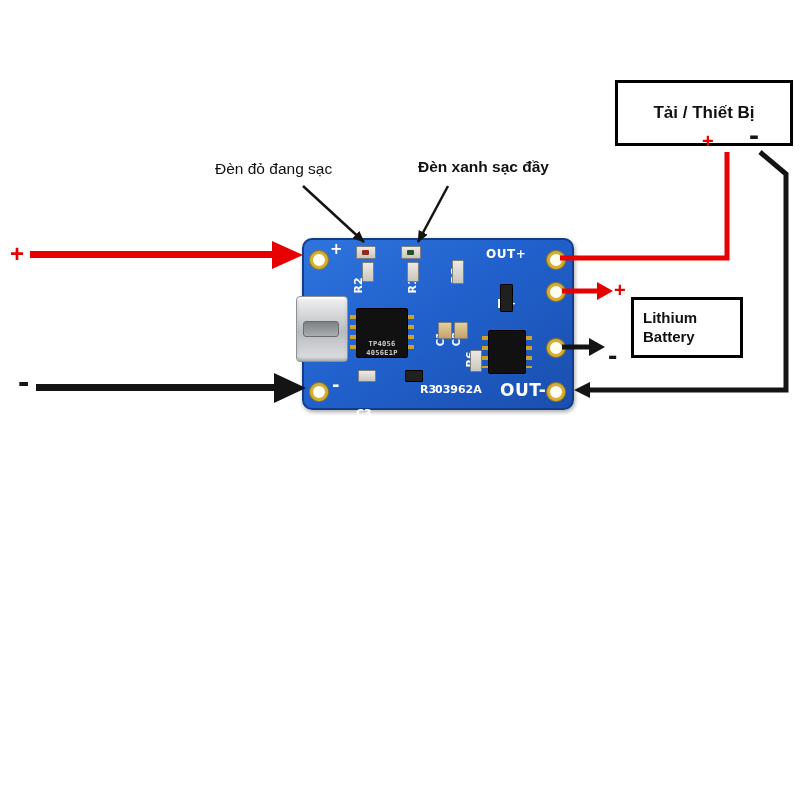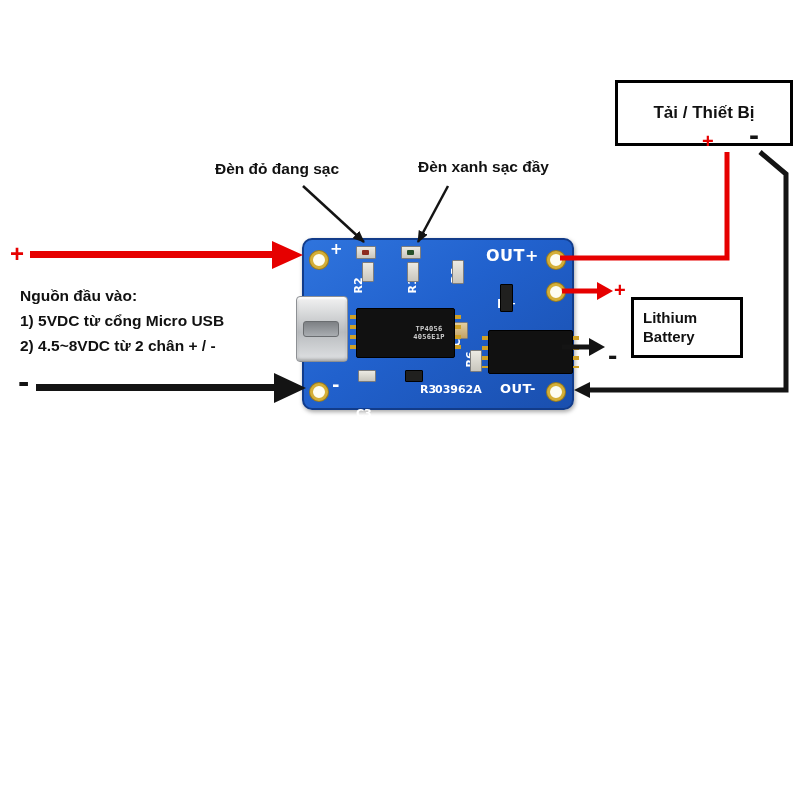--- a/index.html
+++ b/index.html
@@ -11,39 +11,39 @@
                align-items:center;justify-content:center;font-weight:bold;}
   #load-box{left:615px;top:80px;width:172px;height:60px;font-size:17px;}
   #battery-box{left:631px;top:297px;width:97px;height:55px;font-size:15px;
                flex-direction:column;align-items:flex-start;justify-content:center;
                padding-left:9px;line-height:1.25;text-align:right;}
   
   .sign{position:absolute;font-weight:bold;line-height:1;}
   .red{color:#e60000;}
   .blk{color:#141414;}
   
-  #led-red-label{left:215px;top:160px;font-size:15.5px;font-weight:bold;}
+  #led-red-label{left:215px;top:160px;font-size:15.5px;font-weight:normal;}
   #led-green-label{left:418px;top:158px;font-size:15.5px;font-weight:bold;}
   #notes{left:20px;top:284px;width:300px;font-size:15.5px;font-weight:bold;line-height:1.6;}
   
   #pcb{position:absolute;left:302px;top:238px;width:268px;height:168px;border-radius:10px;
        background:linear-gradient(145deg,#2f74dd 0%,#2161cd 45%,#1a4fae 100%);
        border:2px solid #123c8a;box-shadow:1px 2px 4px rgba(0,0,0,.35);}
   .pad{position:absolute;width:12px;height:12px;border-radius:50%;background:#fdfdf2;
        border:3px solid #d4af37;box-shadow:0 0 0 1px #9a7b1c;}
   .sk{position:absolute;color:#fff;font-weight:bold;font-size:11px;
       font-family:"DejaVu Sans",sans-serif;line-height:1;white-space:nowrap;}
   .rot{transform:rotate(-90deg);transform-origin:center;}
   .cmp{position:absolute;background:linear-gradient(#eceae3,#c9c6bd);border:1px solid #7d7d7d;
        border-radius:1px;}
   .cmp-dark{position:absolute;background:#20201f;border:1px solid #000;border-radius:1px;}
   .led-dot{position:absolute;left:5px;top:2.5px;width:7px;height:5px;background:#8c2b20;border-radius:1px;}
   .led-dot.green{background:#27502a;}
   .chip{position:absolute;background:#111;border-radius:2px;border:1px solid #000;
-        display:flex;flex-direction:column;align-items:center;justify-content:center;padding-left:47px;}
+        display:flex;flex-direction:column;align-items:center;justify-content:flex-end;}
   .chip-text{color:#cfcfcf;font-size:7px;font-weight:bold;font-family:"DejaVu Sans Mono",monospace;
              line-height:1.2;letter-spacing:.3px;}
   .pins{position:absolute;width:6px;background:repeating-linear-gradient(180deg,#cfa127 0 4px,rgba(0,0,0,0) 4px 10px);}
   #usb{position:absolute;left:-8px;top:56px;width:50px;height:64px;border-radius:4px;
        background:linear-gradient(180deg,#f2f2f2,#b9bcbf 55%,#dfe1e3);border:1px solid #8d9094;
        box-shadow:inset 0 2px 2px rgba(255,255,255,.8), inset 0 -2px 3px rgba(0,0,0,.25);}
   #usb .slot{position:absolute;left:6px;top:24px;width:34px;height:14px;border-radius:3px;
        background:linear-gradient(#7d8084,#a9adb1);border:1px solid #6a6d70;}
   svg{position:absolute;left:0;top:0;pointer-events:none;}
 </style>
@@ -55,49 +55,44 @@
   <div id="led-red-label" class="abs">Đèn đỏ đang sạc</div>
   <div id="led-green-label" class="abs">Đèn xanh sạc đầy</div>
 
   <div id="load-box" class="outline-box">
     <span>Tải / Thiết Bị</span>
   </div>
   <span class="sign red" style="left:702px;top:131px;font-size:20px;">+</span>
   <span class="sign blk" style="left:749px;top:120px;font-size:30px;">-</span>
 
   <span class="sign red" style="left:10px;top:242px;font-size:24px;">+</span>
-  <div id="notes" class="abs">
-    <div>Nguồn đầu vào:</div>
-    <div>1) 5VDC từ cổng Micro USB</div>
-    <div>2) 4.5~8VDC từ 2 chân + / -</div>
-  </div>
   <span class="sign blk" style="left:18px;top:364px;font-size:34px;">-</span>
 
   <div id="battery-box" class="outline-box">
     <span>Lithium</span>
     <span>Battery</span>
   </div>
   <span class="sign red" style="left:614px;top:280px;font-size:20px;">+</span>
   <span class="sign blk" style="left:608px;top:342px;font-size:28px;">-</span>
 
   <div id="pcb">
 
     <div class="pad" style="left:6px;top:11px;"></div>
     <div class="pad" style="left:6px;top:143px;"></div>
     <div class="pad" style="left:243px;top:11px;"></div>
     <div class="pad" style="left:243px;top:43px;"></div>
     <div class="pad" style="left:243px;top:99px;"></div>
     <div class="pad" style="left:243px;top:143px;"></div>
 
     <span class="sk" style="left:26px;top:2px;font-size:15px;">+</span>
     <span class="sk" style="left:28px;top:136px;font-size:18px;">-</span>
-    <span class="sk" style="left:182px;top:8px;font-size:16px;letter-spacing:.5px;">OUT+</span>
+    <span class="sk" style="left:182px;top:8px;font-size:12px;letter-spacing:.5px;">OUT+</span>
     <span class="sk" style="left:193px;top:58px;font-size:12px;">B+</span>
     <span class="sk" style="left:193px;top:100px;font-size:12px;">B-</span>
-    <span class="sk" style="left:196px;top:142px;font-size:13px;letter-spacing:.5px;">OUT-</span>
+    <span class="sk" style="left:196px;top:142px;font-size:17px;letter-spacing:.5px;">OUT-</span>
     <span class="sk rot" style="left:46px;top:40px;">R2</span>
     <span class="sk rot" style="left:100px;top:40px;">R1</span>
     <span class="sk rot" style="left:143px;top:30px;">R5</span>
     <span class="sk rot" style="left:158px;top:114px;">R6</span>
     <span class="sk rot" style="left:130px;top:94px;font-size:10px;">C1</span>
     <span class="sk rot" style="left:146px;top:94px;font-size:10px;">C2</span>
     <span class="sk" style="left:52px;top:144px;margin-top:24px;">C3</span>
     <span class="sk" style="left:116px;top:144px;">R3</span>
     <span class="sk" style="left:131px;top:144px;">03962A</span>
 

